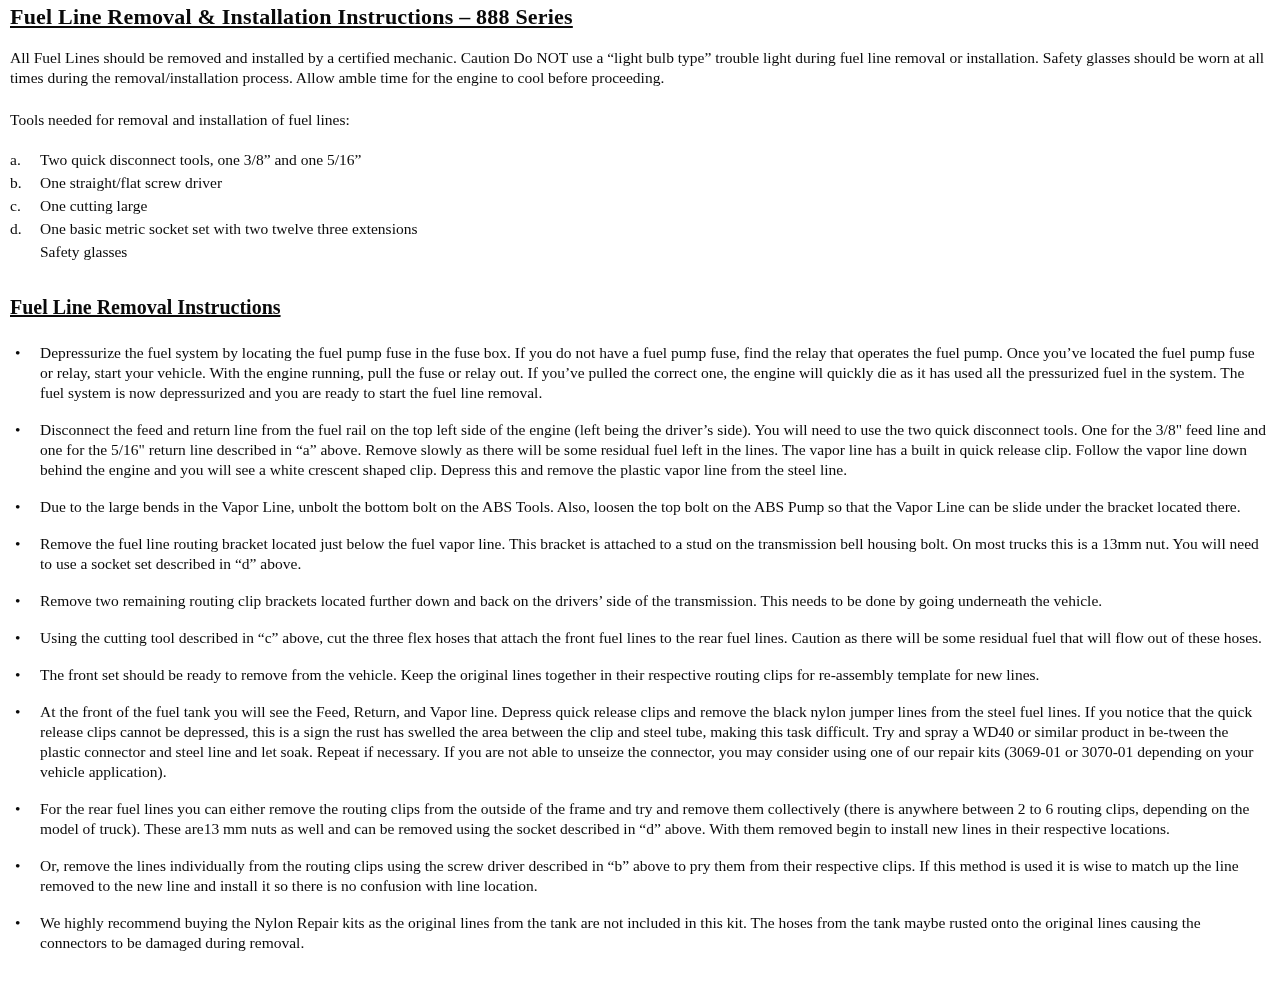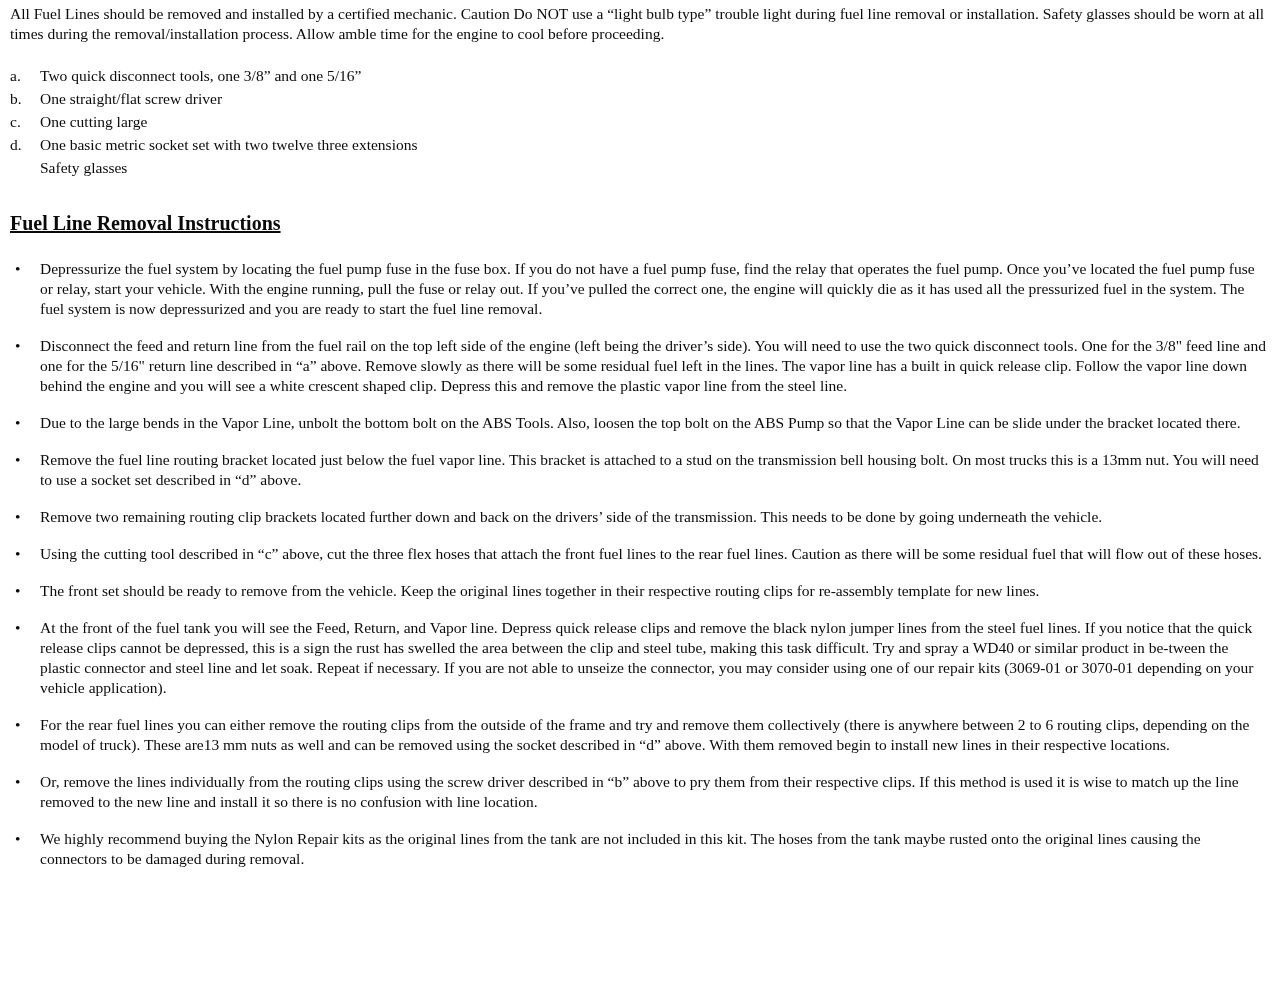--- a/index.html
+++ b/index.html
@@ -74,23 +74,25 @@
   }
   .step-text {
     flex: 1;
   }
 </style>
 </head>
 <body>
 
 <div>
 
+  <h1 class="doc-title">Fuel Line Removal &amp; Installation Instructions – 888 Series</h1>
 
   <p class="body-text intro">All Fuel Lines should be removed and installed by a certified mechanic. Caution Do NOT use a “light bulb type” trouble light during fuel line removal or installation. Safety glasses should be worn at all times during the removal/installation process. Allow amble time for the engine to cool before proceeding.</p>
 
+  <p class="body-text tools-heading">Tools needed for removal and installation of fuel lines:</p>
 
   <div class="body-text tools-list">
     <div class="tool-item">
       <span class="tool-marker">a.</span>
       <span class="tool-text">Two quick disconnect tools, one 3/8” and one 5/16”</span>
     </div>
     <div class="tool-item">
       <span class="tool-marker">b.</span>
       <span class="tool-text">One straight/flat screw driver</span>
     </div>

